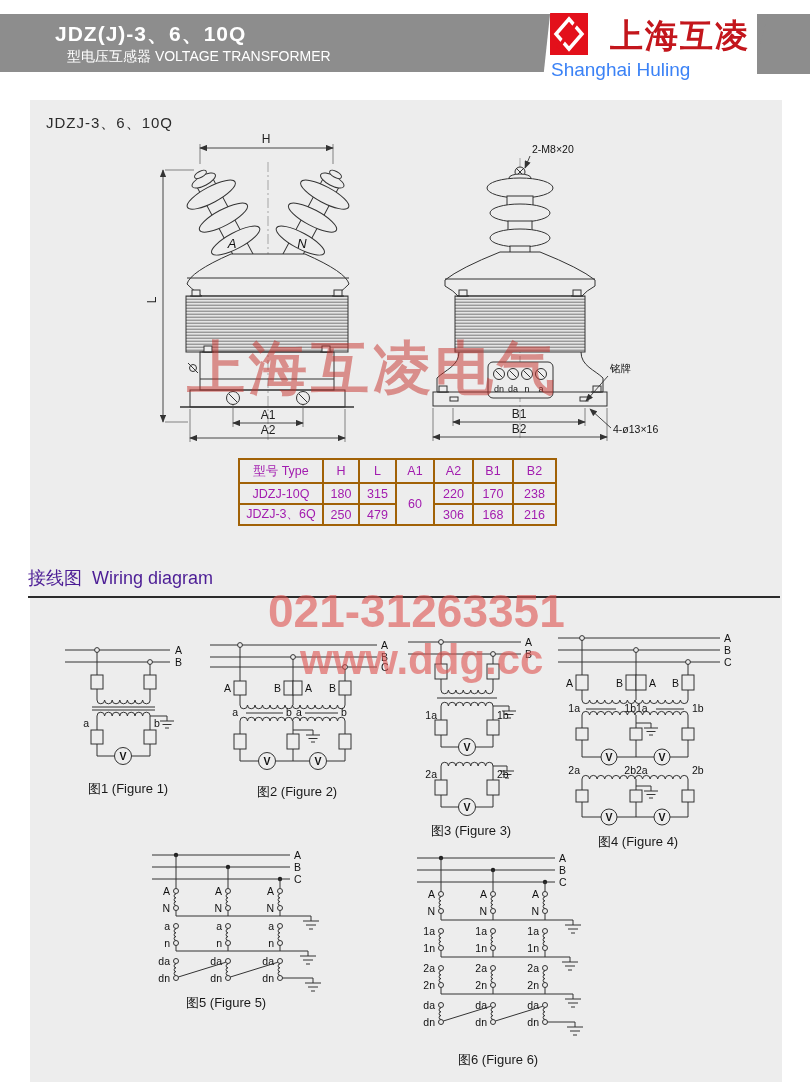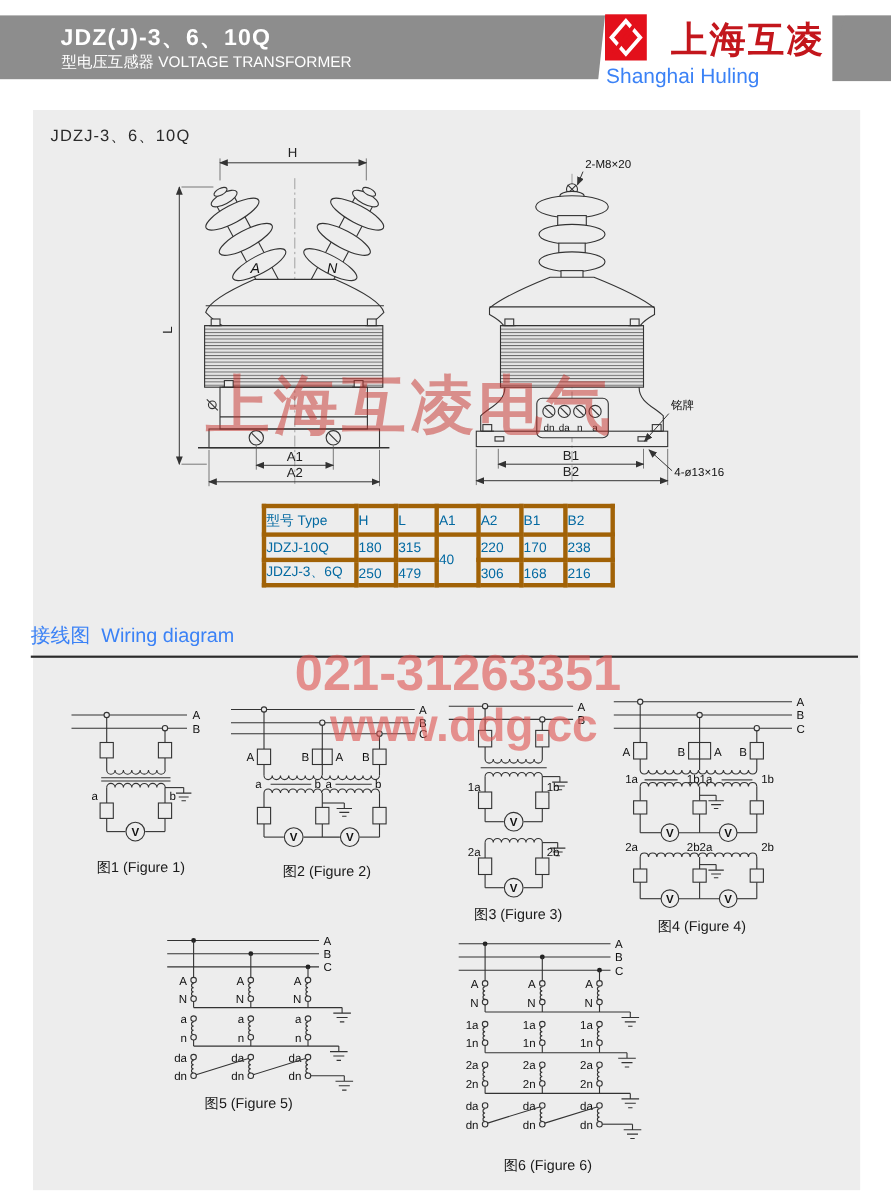--- a/index.html
+++ b/index.html
@@ -1,44 +1,44 @@
 <!DOCTYPE html>
 <html><head>
 <meta charset="utf-8">
 <style>
   html,body{margin:0;padding:0;background:#fff;}
   #page{position:relative;width:810px;height:1089px;background:#fff;overflow:hidden;
         font-family:"Liberation Sans",sans-serif;}
   
   .hdr-bar{position:absolute;left:0;top:14px;width:810px;height:58px;background:#8d8d8d;}
   .hdr-title{position:absolute;left:55px;top:20px;color:#fff;font-size:21px;font-weight:bold;letter-spacing:1px;}
-  .hdr-sub{position:absolute;left:56px;top:48px;color:#fff;font-size:14px;}
+  .hdr-sub{position:absolute;left:67px;top:48px;color:#fff;font-size:14px;}
   .logo-panel{position:absolute;left:543px;top:0;width:214px;height:80px;background:#fff;
               clip-path:polygon(4% 0,100% 0,100% 100%,0 100%);}
   .gray-wedge{position:absolute;left:752px;top:14px;width:58px;height:60px;background:#8d8d8d;
               clip-path:polygon(28% 0,100% 0,100% 100%,0 100%);}
   .logo-cn{position:absolute;left:67px;top:14px;font-size:33px;font-weight:bold;color:#c3161c;letter-spacing:2px;}
   .logo-co{position:absolute;left:8px;top:59px;font-size:19px;color:#3b82f6;}
   .logo-sq{position:absolute;left:7px;top:13px;}
   
   .panel{position:absolute;background:#ededed;}
   #panel1{left:30px;top:100px;width:752px;height:540px;}
   #panel2{left:30px;top:614px;width:752px;height:468px;}
   .model-lbl{position:absolute;left:16px;top:14px;font-size:15px;color:#2b2b2b;letter-spacing:1px;}
   
-  .sec-title{position:absolute;left:28px;top:566px;font-size:18px;color:#3b82f6;text-align:center;}
+  .sec-title{position:absolute;left:28px;top:566px;font-size:18px;color:#4c1d95;text-align:center;}
   .sec-rule{position:absolute;left:28px;top:596px;width:752px;height:2px;background:#2b2b2b;}
   
   .wm{position:absolute;font-weight:bold;pointer-events:none;white-space:nowrap;}
   #wm-cn{left:187px;top:330px;font-size:58px;letter-spacing:4px;color:rgba(198,48,42,0.5);}
   #wm-phone{left:268px;top:584px;font-size:46px;color:rgba(222,85,82,0.62);}
   #wm-site{left:300px;top:636px;font-size:42px;color:rgba(222,85,82,0.62);}
   
   #dimtable{position:absolute;left:208px;top:358px;border-collapse:collapse;table-layout:fixed;}
-  #dimtable td{border:4px solid #a16207;font-size:12.5px;color:#0369a1;text-align:left;
+  #dimtable td{border:2px solid #a16207;font-size:12.5px;color:#a21caf;text-align:center;
                padding:0;height:19px;background:transparent;}
   #dimtable tr.hd td{height:22px;}
   
   svg{position:absolute;overflow:visible;}
   svg text{font-family:"Liberation Sans",sans-serif;fill:#111;}
   .ln{stroke:#333;stroke-width:1;fill:none;}
   .sym{fill:#ededed;stroke:#333;stroke-width:1;}
   .dot{fill:#222;stroke:none;}
   .lbl{font-size:10.5px;}
   .sm{font-size:9px;}
@@ -208,21 +208,21 @@
         <td>L</td>
         <td>A1</td>
         <td>A2</td>
         <td>B1</td>
         <td>B2</td>
       </tr>
       <tr>
         <td>JDZJ-10Q</td>
         <td>180</td>
         <td>315</td>
-        <td rowspan="2">40</td>
+        <td rowspan="2">60</td>
         <td>220</td>
         <td>170</td>
         <td>238</td>
       </tr>
       <tr>
         <td>JDZJ-3、6Q</td>
         <td>250</td>
         <td>479</td>
         <td>306</td>
         <td>168</td>

